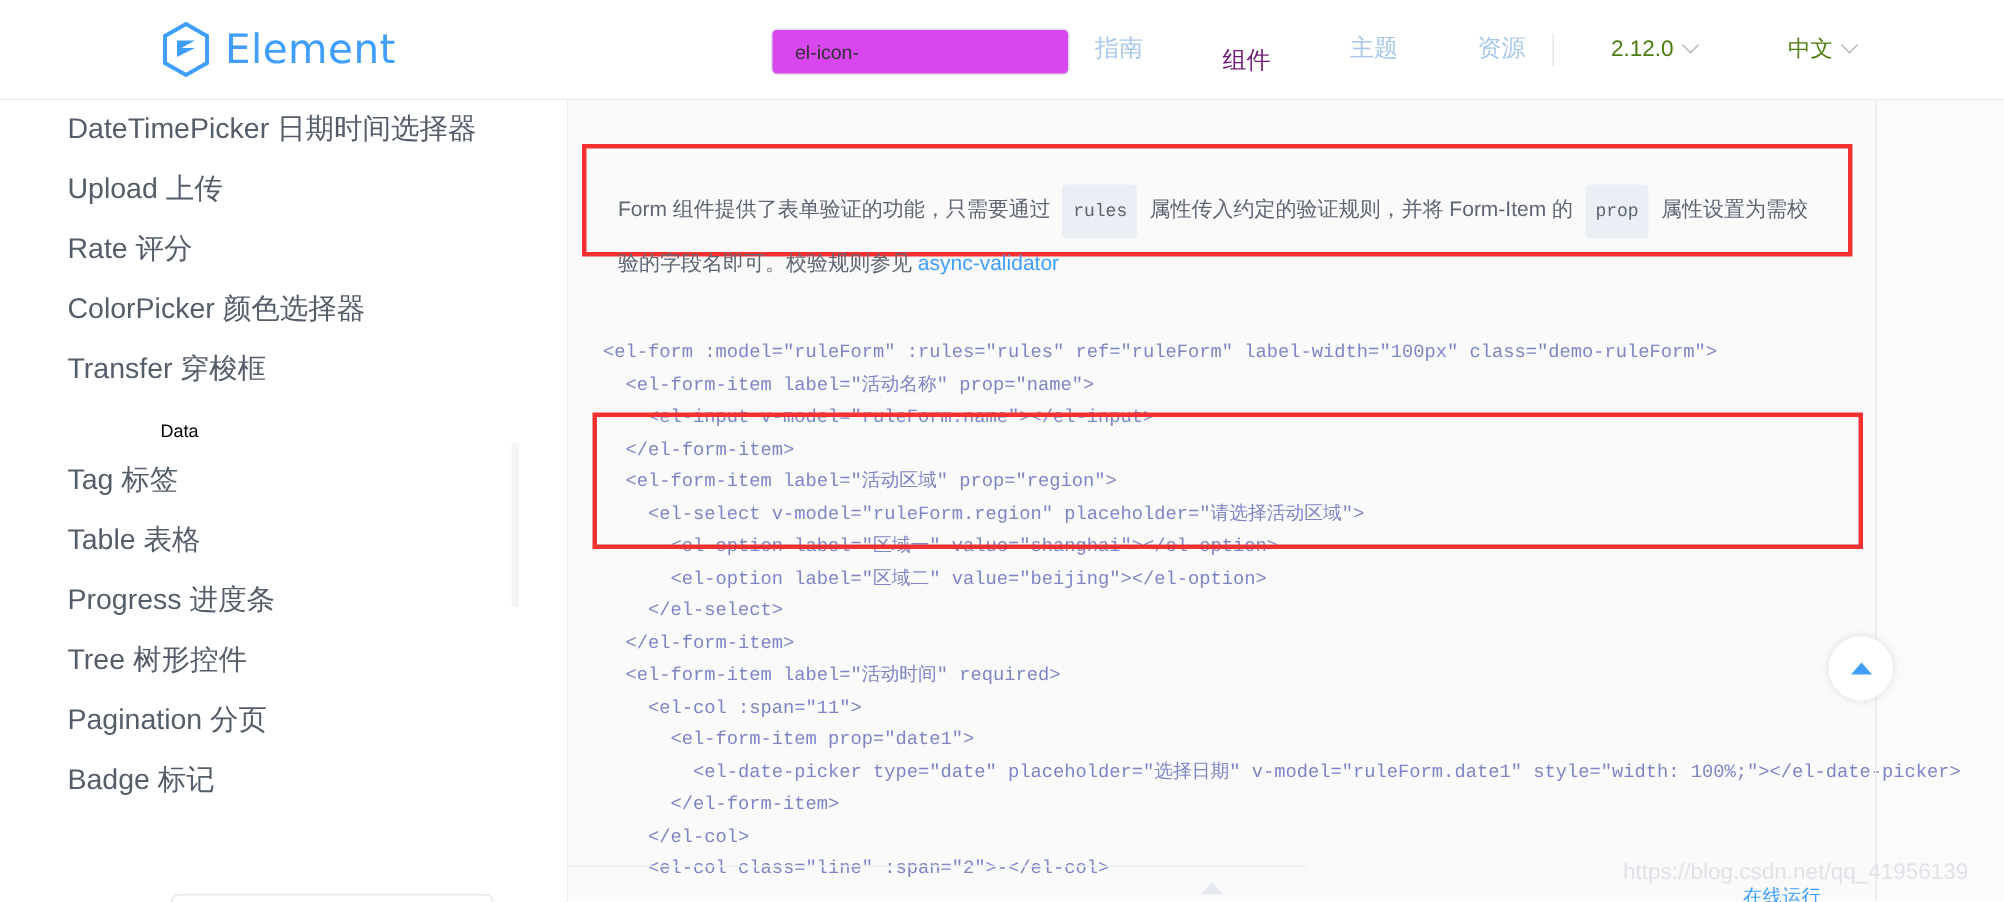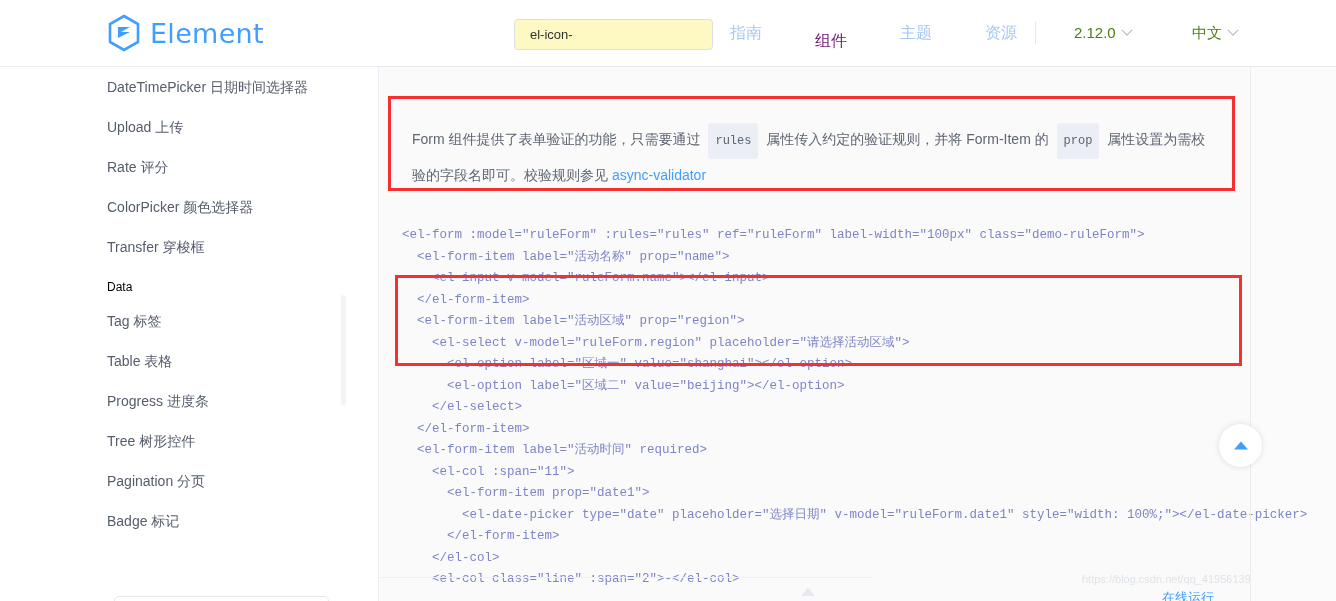--- a/index.html
+++ b/index.html
@@ -23,21 +23,21 @@
   }
   #logo .mark { width: 34px; height: 38px; display: block; }
   #logo .wordmark {
     font-size: 27px; color: #409EFF; letter-spacing: 0.3px;
     font-family: "DejaVu Sans", sans-serif; font-weight: 400;
   }
   #search-box {
     position: absolute; left: 514px; top: 19px;
     width: 199px; height: 31px;
     border: 1px solid #dcdfe6; border-radius: 4px;
-    background: #fef9c3;
+    background: #d946ef;
     font-size: 13px; color: #303133;
     padding: 0 0 0 15px;
     font-family: "Liberation Sans", sans-serif;
     outline: none;
   }
   #search-box::placeholder { color: #b8bfc9; }
   #nav { position: absolute; left: 730px; top: 0; height: 66px; display: flex; align-items: center; }
   .nav-item {
     font-size: 16px; color: #a6c8f0;
     padding: 0 0; margin-right: 53px;
@@ -68,22 +68,22 @@
 
   
   #sidebar {
     position: absolute; left: 0; top: 67px;
     width: 379px; height: 534px;
     background: #fff; overflow: hidden;
   }
   #sidebar-inner { position: absolute; left: 0; top: 0; width: 379px; }
   .side-item {
     height: 40px; line-height: 40px;
-    padding-left: 107px;
-    font-size: 14px; color: #555d6b;
+    padding-left: 45px;
+    font-size: 19px; color: #555d6b;
     cursor: pointer; white-space: nowrap;
     font-family: "Liberation Sans", sans-serif;
   }
   .side-item.active { color: #409EFF; }
   .side-group {
     height: 34px; line-height: 40px;
     padding-left: 107px;
     font-size: 12px; color: #000000;
     font-family: "Liberation Sans", sans-serif;
   }
@@ -120,21 +120,21 @@
     background: #fafafa;
   }
   #content-right-border {
     position: absolute; left: 871px; top: 0;
     width: 1px; height: 534px; background: #ececec;
   }
 
   
   #desc-box {
     position: absolute; left: 9px; top: 29px;
-    width: 847px; height: 95px;
+    width: 847px; height: 75px;
     border: 3px solid #f53030;
     background: #fafafa;
     padding: 24px 26px 0 21px;
   }
   #desc-text {
     font-size: 14px; line-height: 32px; color: #5e6573;
     font-family: "Liberation Sans", sans-serif;
   }
   .inline-code {
     display: inline-block;
@@ -196,21 +196,21 @@
   }
 
   
   #run-link {
     position: absolute; left: 1162px; top: 589px;
     font-size: 13px; color: #409EFF; cursor: pointer;
     font-family: "Liberation Sans", sans-serif;
   }
   #watermark {
     position: absolute; left: 1082px; top: 573px;
-    font-size: 11px; color: #dfe3e8;
+    font-size: 15px; color: #dfe3e8;
     font-family: "Liberation Sans", sans-serif;
     white-space: nowrap;
   }
 </style>
 </head>
 <body>
 
 <div id="header">
 
   <div id="logo">

